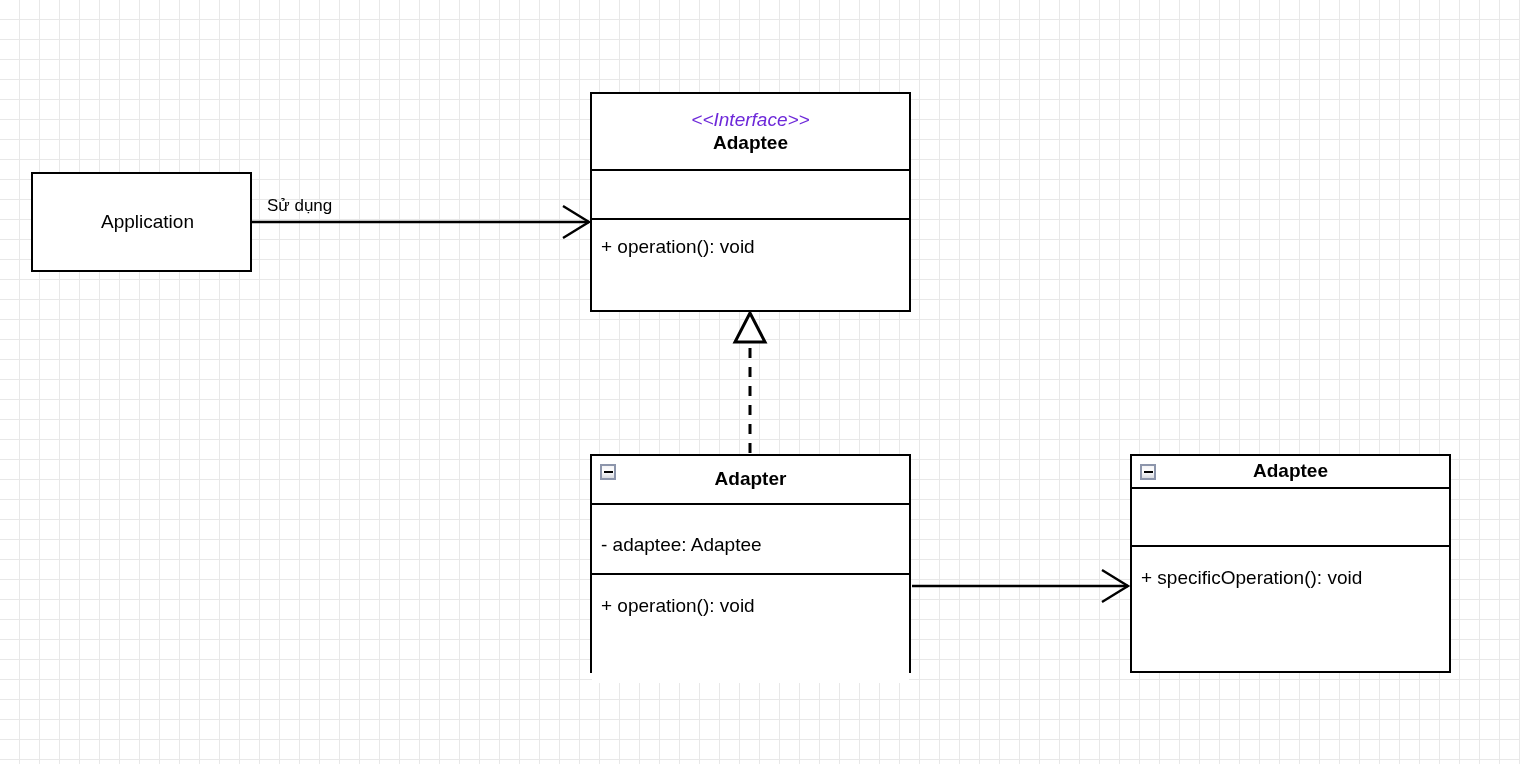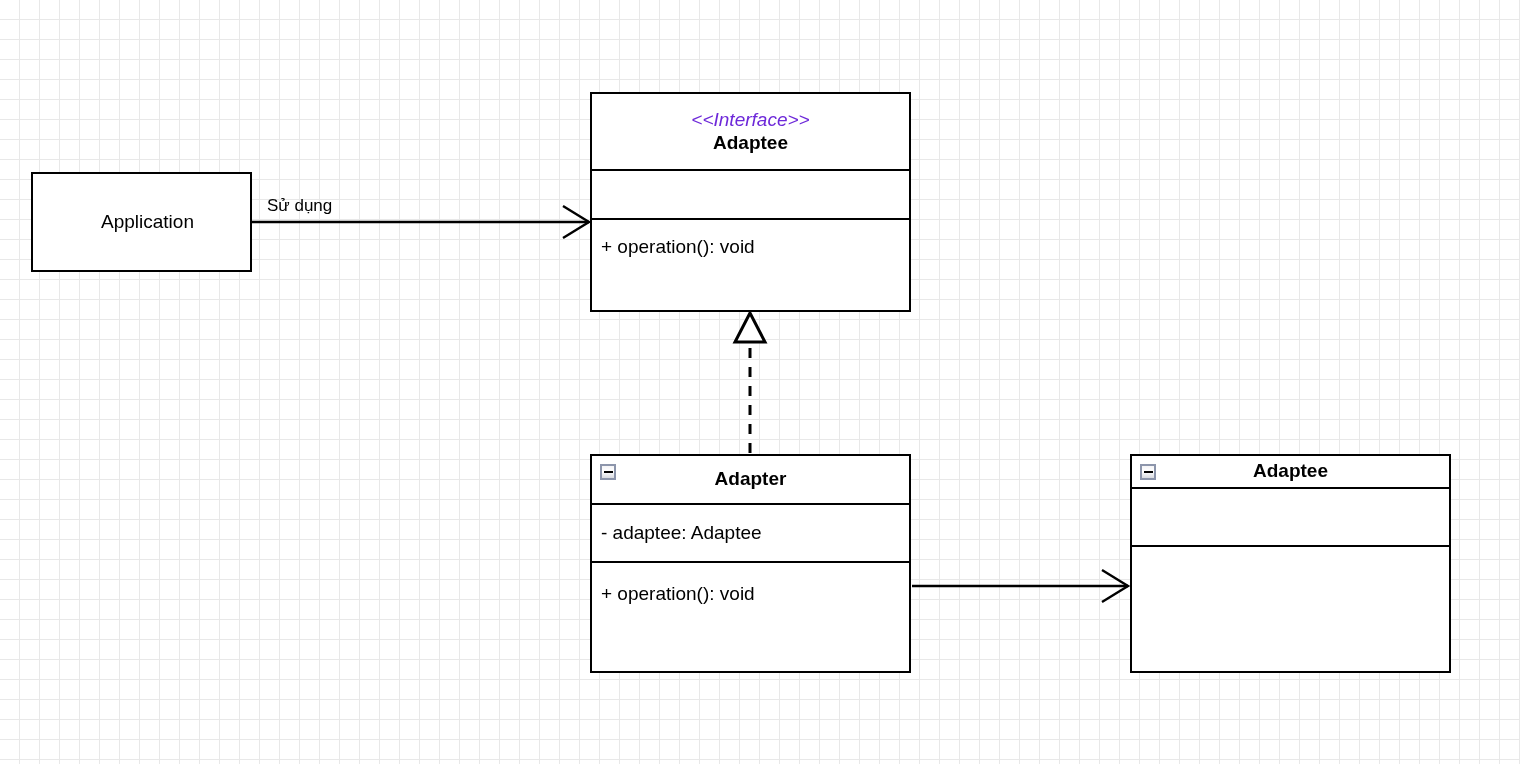--- a/index.html
+++ b/index.html
@@ -168,31 +168,34 @@
     </div>
   </div>
 
   <div class="uml-box" style="left:590px; top:454px; width:321px; height:219px;">
     <div class="uml-header with-toggle" style="height:49px;">
       <span class="collapse-toggle">
         <span class="bar"></span>
       </span>
       <div class="class-name">Adapter</div>
     </div>
-    <div class="uml-section divided" style="height:58px;">
+    <div class="uml-section divided" style="height:58px;margin-top:12px;">
       <span class="member">- adaptee: Adaptee</span>
     </div>
     <div class="uml-section" style="height:108px; align-items:flex-start; padding-top:20px;">
       <span class="member">+ operation(): void</span>
     </div>
   </div>
 
   <div class="uml-box" style="left:1130px; top:454px; width:321px; height:219px;">
     <div class="uml-header with-toggle" style="height:33px;">
       <span class="collapse-toggle">
         <span class="bar"></span>
       </span>
       <div class="class-name">Adaptee</div>
     </div>
     <div class="uml-section divided" style="height:58px;"></div>
+    <div class="uml-section" style="height:108px; align-items:flex-start; padding-top:20px;">
+      <span class="member">+ specificOperation(): void</span>
+    </div>
   </div>
 
 </div>
 
 </body></html>

